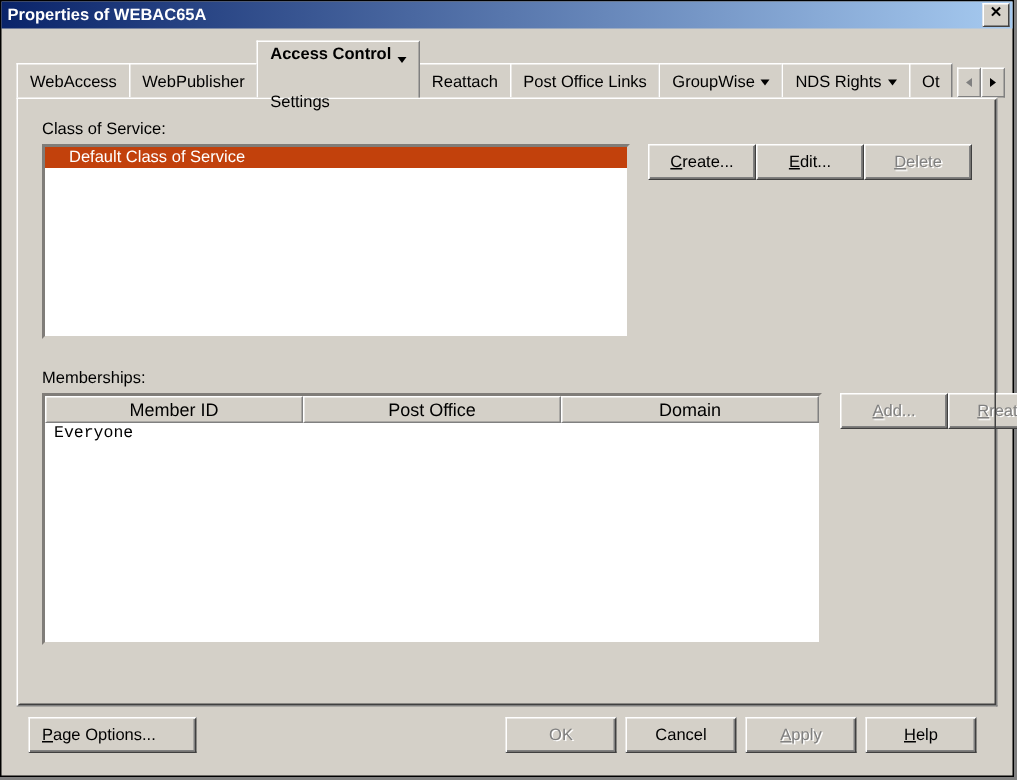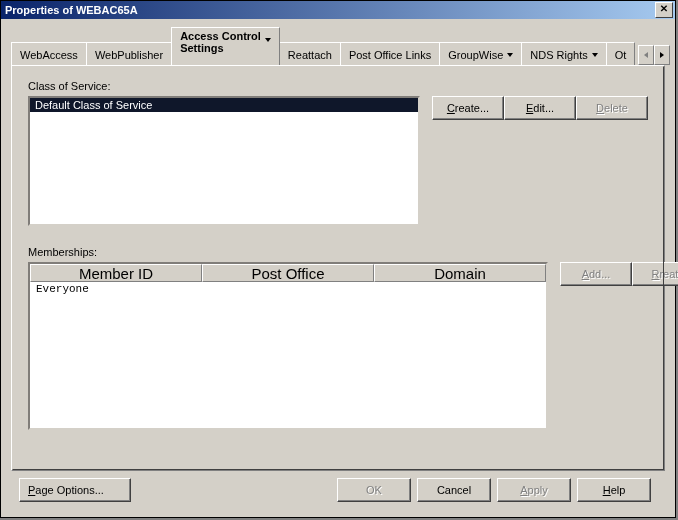--- a/index.html
+++ b/index.html
@@ -85,22 +85,22 @@
     background: #d4d0c8;
     z-index: 2;
     display: flex;
     flex-direction: column;
     align-items: flex-start;
     padding-top: 2px;
     border-top: 1px solid #fff;
   }
   .tab.active .top { display:flex; align-items:flex-end; }
   .tab.active .sub {
-    font-weight: bold;
-    margin-top: 0;
+    font-weight: normal;
+    margin-top: 20px;
   }
   .scrollbtns {
     display: flex;
     margin-left: 4px;
     align-items: center;
     height: 20px;
   }
   .sbtn {
     width: 14px; height: 18px;
     background: #d4d0c8;
@@ -139,23 +139,23 @@
   .listbox {
     background: #fff;
     border: 2px inset #d4d0c8;
     box-sizing: border-box;
   }
   .cos-list {
     width: 520px;
     height: 130px;
   }
   .selrow {
-    background: #0f172a;
+    background: #c2410c;
     color: #fff;
-    padding: 1px 5px;
+    padding: 1px 16px;
   }
   .sidebtns {
     display:flex;
     flex-direction: row;
     margin-left: 12px;
   }
   .btn {
     width: 72px;
     height: 24px;
     background: #d4d0c8;
@@ -183,21 +183,21 @@
   .th {
     height: 18px;
     background: #d4d0c8;
     border: 1px solid #fff;
     border-right-color:#808080;
     border-bottom-color:#808080;
     box-sizing: border-box;
     display:flex;
     align-items:center;
     justify-content:center;
-    font-size:15px;
+    font-size:12px;
   }
   .th1 { width: 172px; }
   .th2 { width: 172px; }
   .th3 { width: 172px; }
   .trow { display:flex; padding: 0 2px; font-family: Liberation Mono, monospace; }
   .cell { width:172px; padding: 1px 4px; }
 
   .bottombar {
     height: 30px;
     display:flex;

